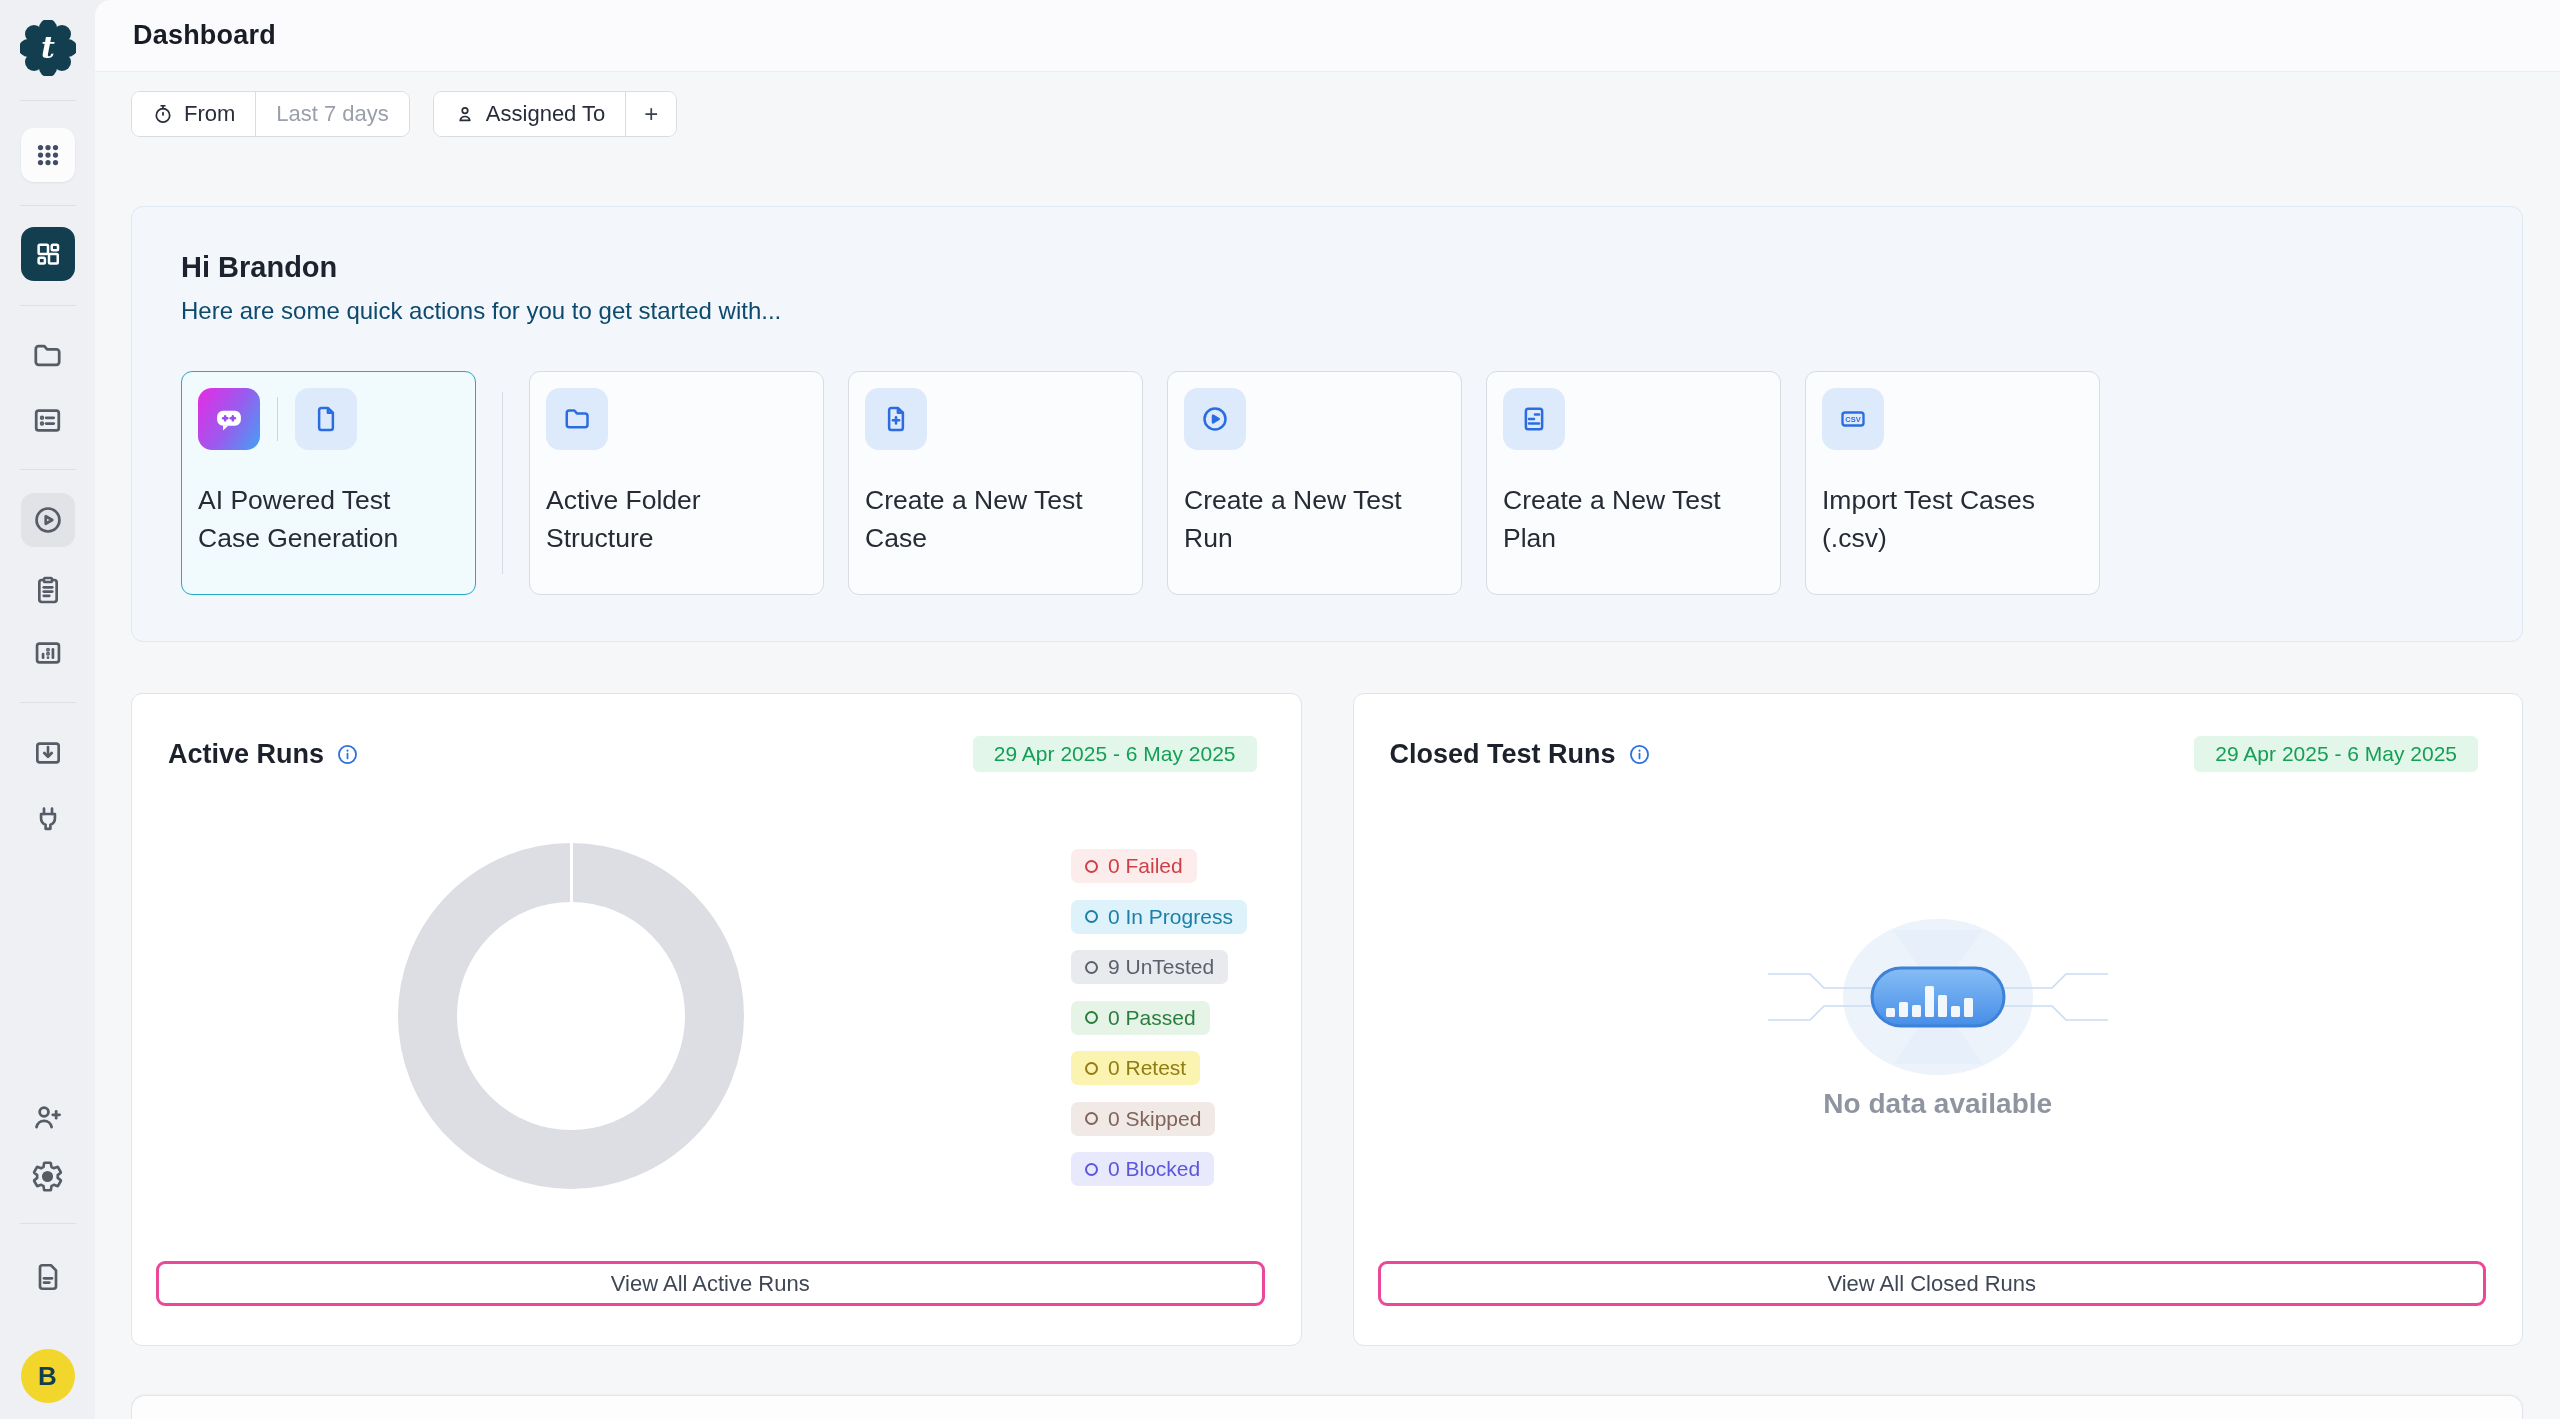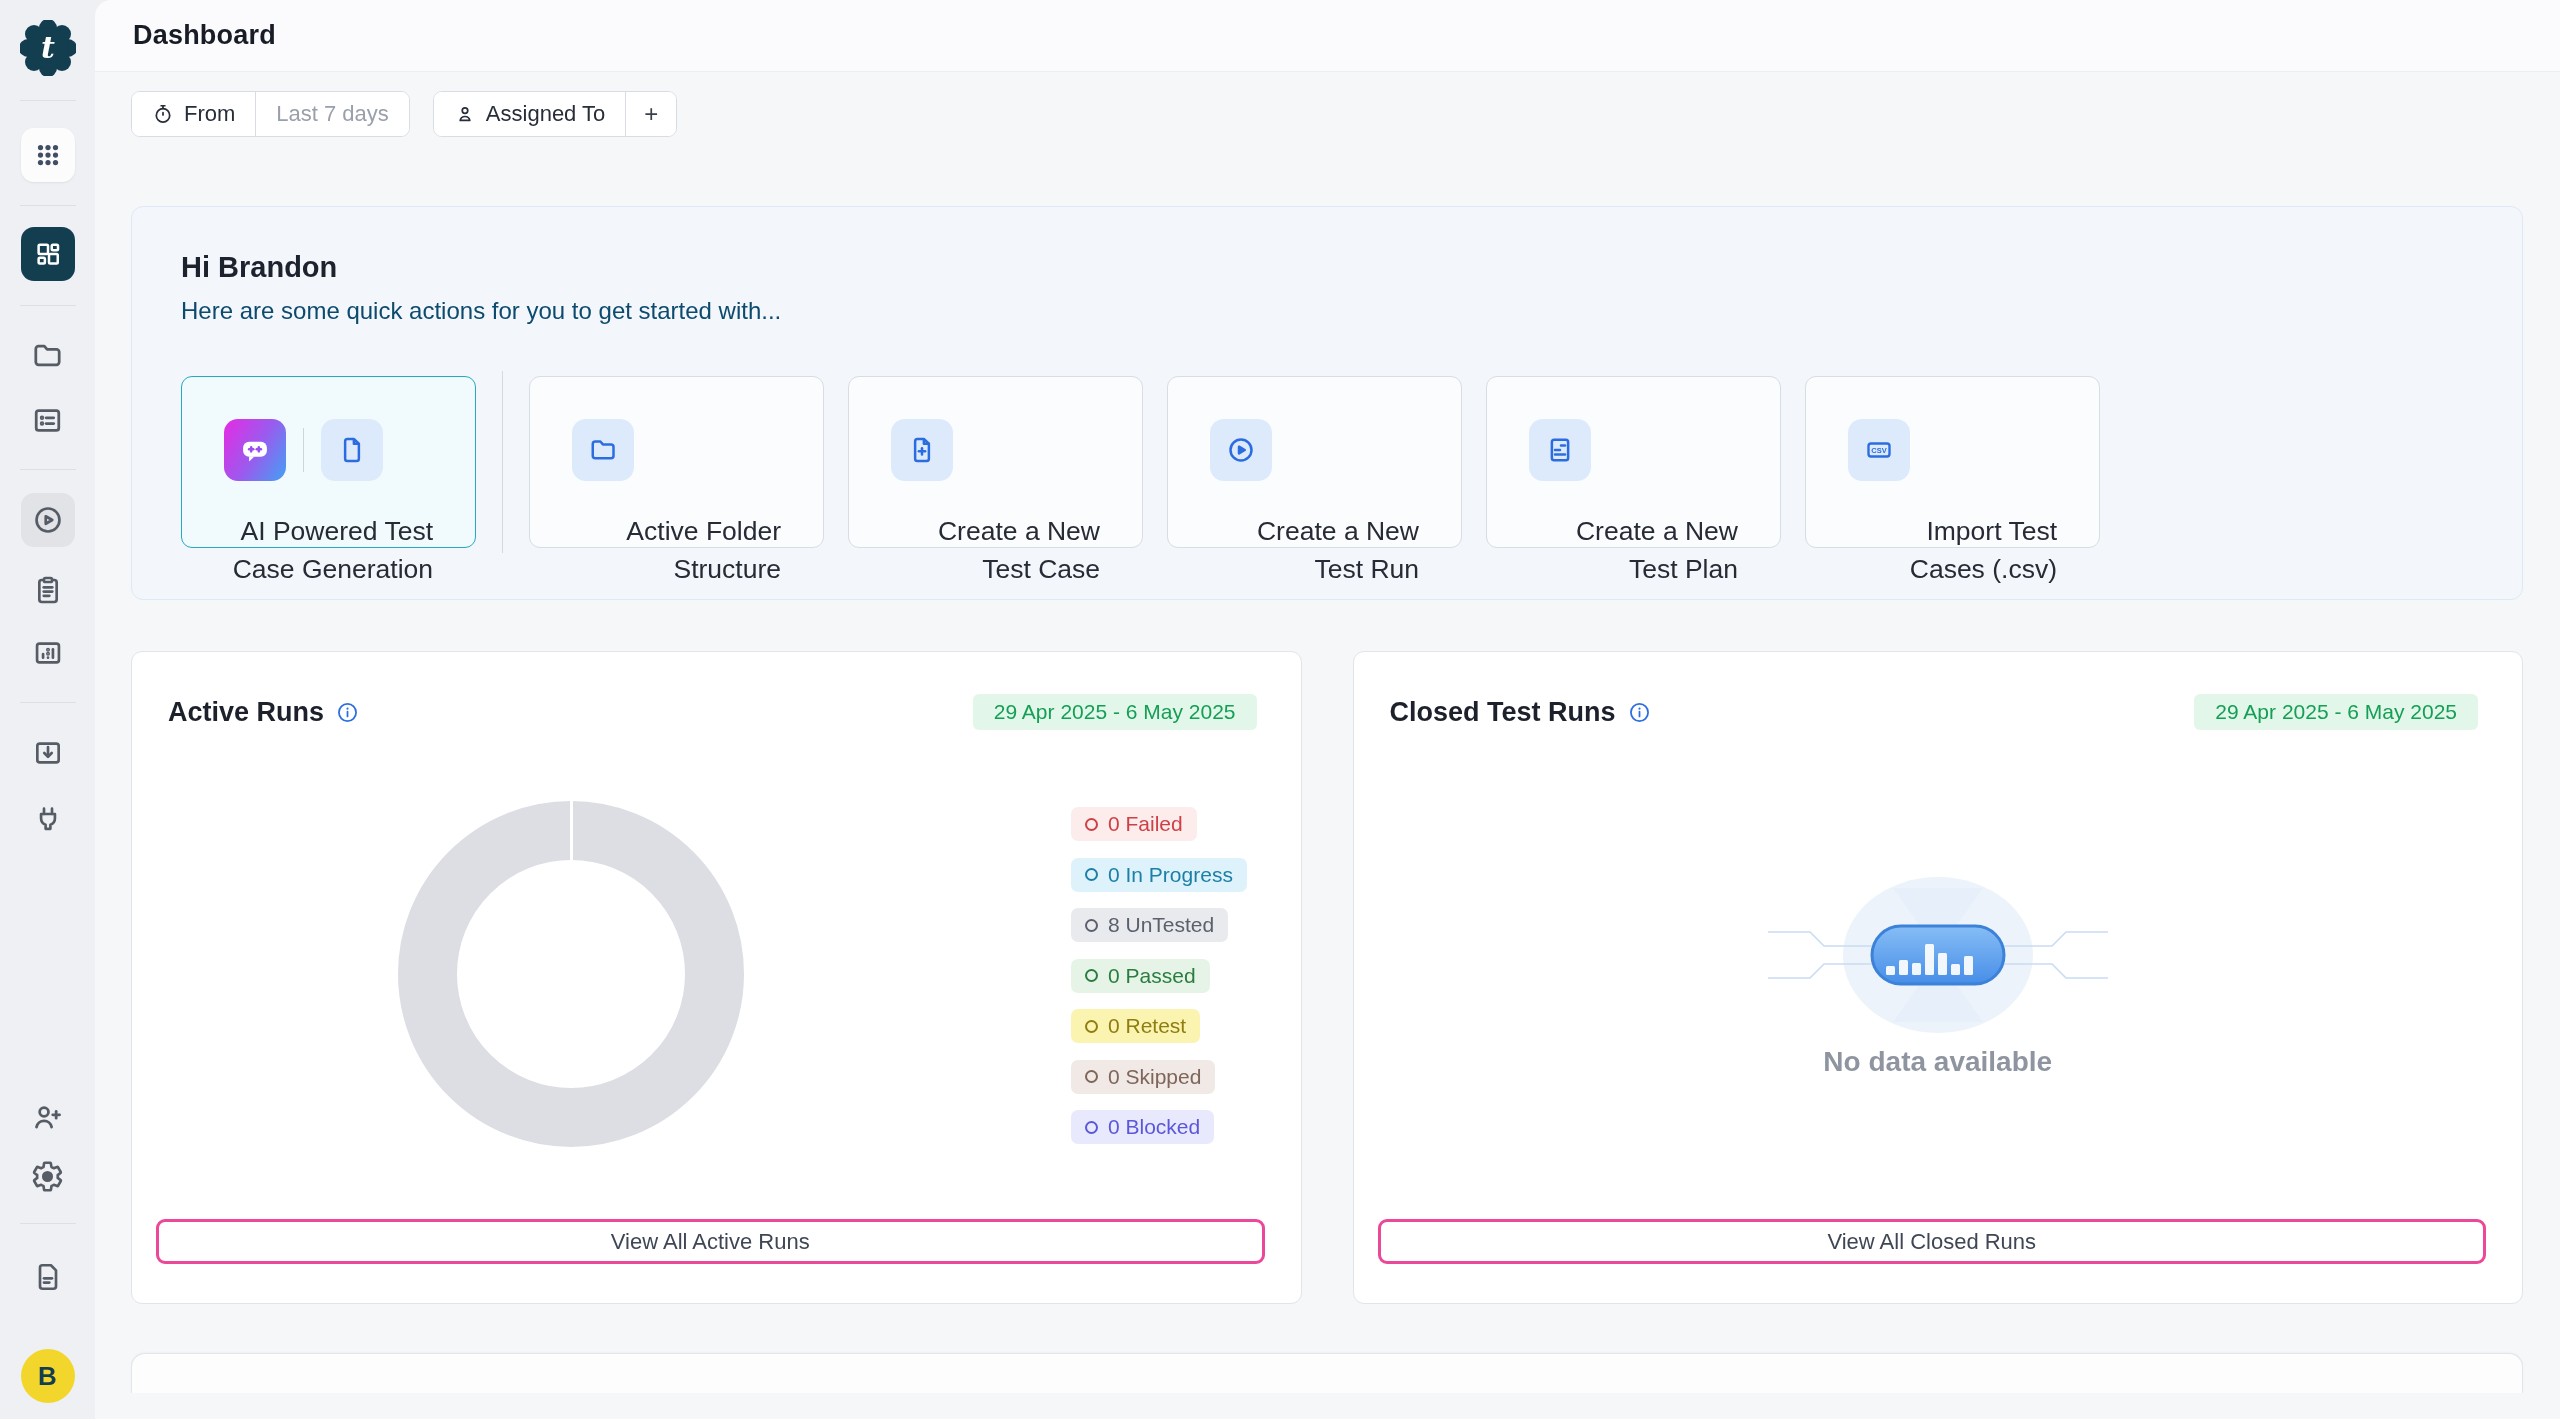--- a/index.html
+++ b/index.html
@@ -40,22 +40,22 @@
   .seg + .seg { border-left:1px solid #d9dce3; }
   .seg.muted { color:#9aa0ab; }
   .seg.plus { font-size:24px; padding:0 18px; color:#3a414d; }
 
   
   .welcome { margin:69px 37px 0 36px; background:#f3f6fa; border:1px solid #dfe8f5;
     border-radius:12px; padding:44px 49px 46px 49px; }
   .greeting { font-size:29px; font-weight:700; color:#1d232e; }
   .welcome-sub { font-size:24px; color:#0c4a6e; margin-top:13px; }
   .actions-row { display:flex; align-items:center; margin-top:46px; }
-  .action-card { width:295px; height:172px; background:#fbfcfe; border:1px solid #d8dce3;
-    border-radius:11px; padding:42px; cursor:pointer; flex:none;text-align:right; }
+  .action-card { width:295px; height:224px; background:#fbfcfe; border:1px solid #d8dce3;
+    border-radius:11px; padding:16px; cursor:pointer; flex:none; }
   .action-card.ai { background:#f1fafc; border:1.6px solid #27a9c3; }
   .action-card + .action-card { margin-left:24px; }
   .ai-sep { width:1px; height:182px; background:#d7dae0; margin:0 26px; flex:none; }
   .icon-sq { width:62px; height:62px; border-radius:14px; background:#ddeafc;
     display:flex; align-items:center; justify-content:center; flex:none; }
   .icon-sq.grad { background:linear-gradient(120deg,#df2fe4 5%,#9a5bee 52%,#4b9af3 95%); }
   .ai-icons { display:flex; align-items:center; gap:0; }
   .ai-icons .vdiv { width:1px; height:44px; background:#cfd4da; margin:0 17px; }
   .action-title { margin-top:31px; font-size:26.5px; line-height:38px; color:#262b35; }
 
@@ -392,21 +392,21 @@
         <div class="pill lg-failed">
           <span class="ring"></span>
           <span>0 Failed</span>
         </div>
         <div class="pill lg-progress">
           <span class="ring"></span>
           <span>0 In Progress</span>
         </div>
         <div class="pill lg-untested">
           <span class="ring"></span>
-          <span>8 UnTested</span>
+          <span>9 UnTested</span>
         </div>
         <div class="pill lg-passed">
           <span class="ring"></span>
           <span>0 Passed</span>
         </div>
         <div class="pill lg-retest">
           <span class="ring"></span>
           <span>0 Retest</span>
         </div>
         <div class="pill lg-skipped">

